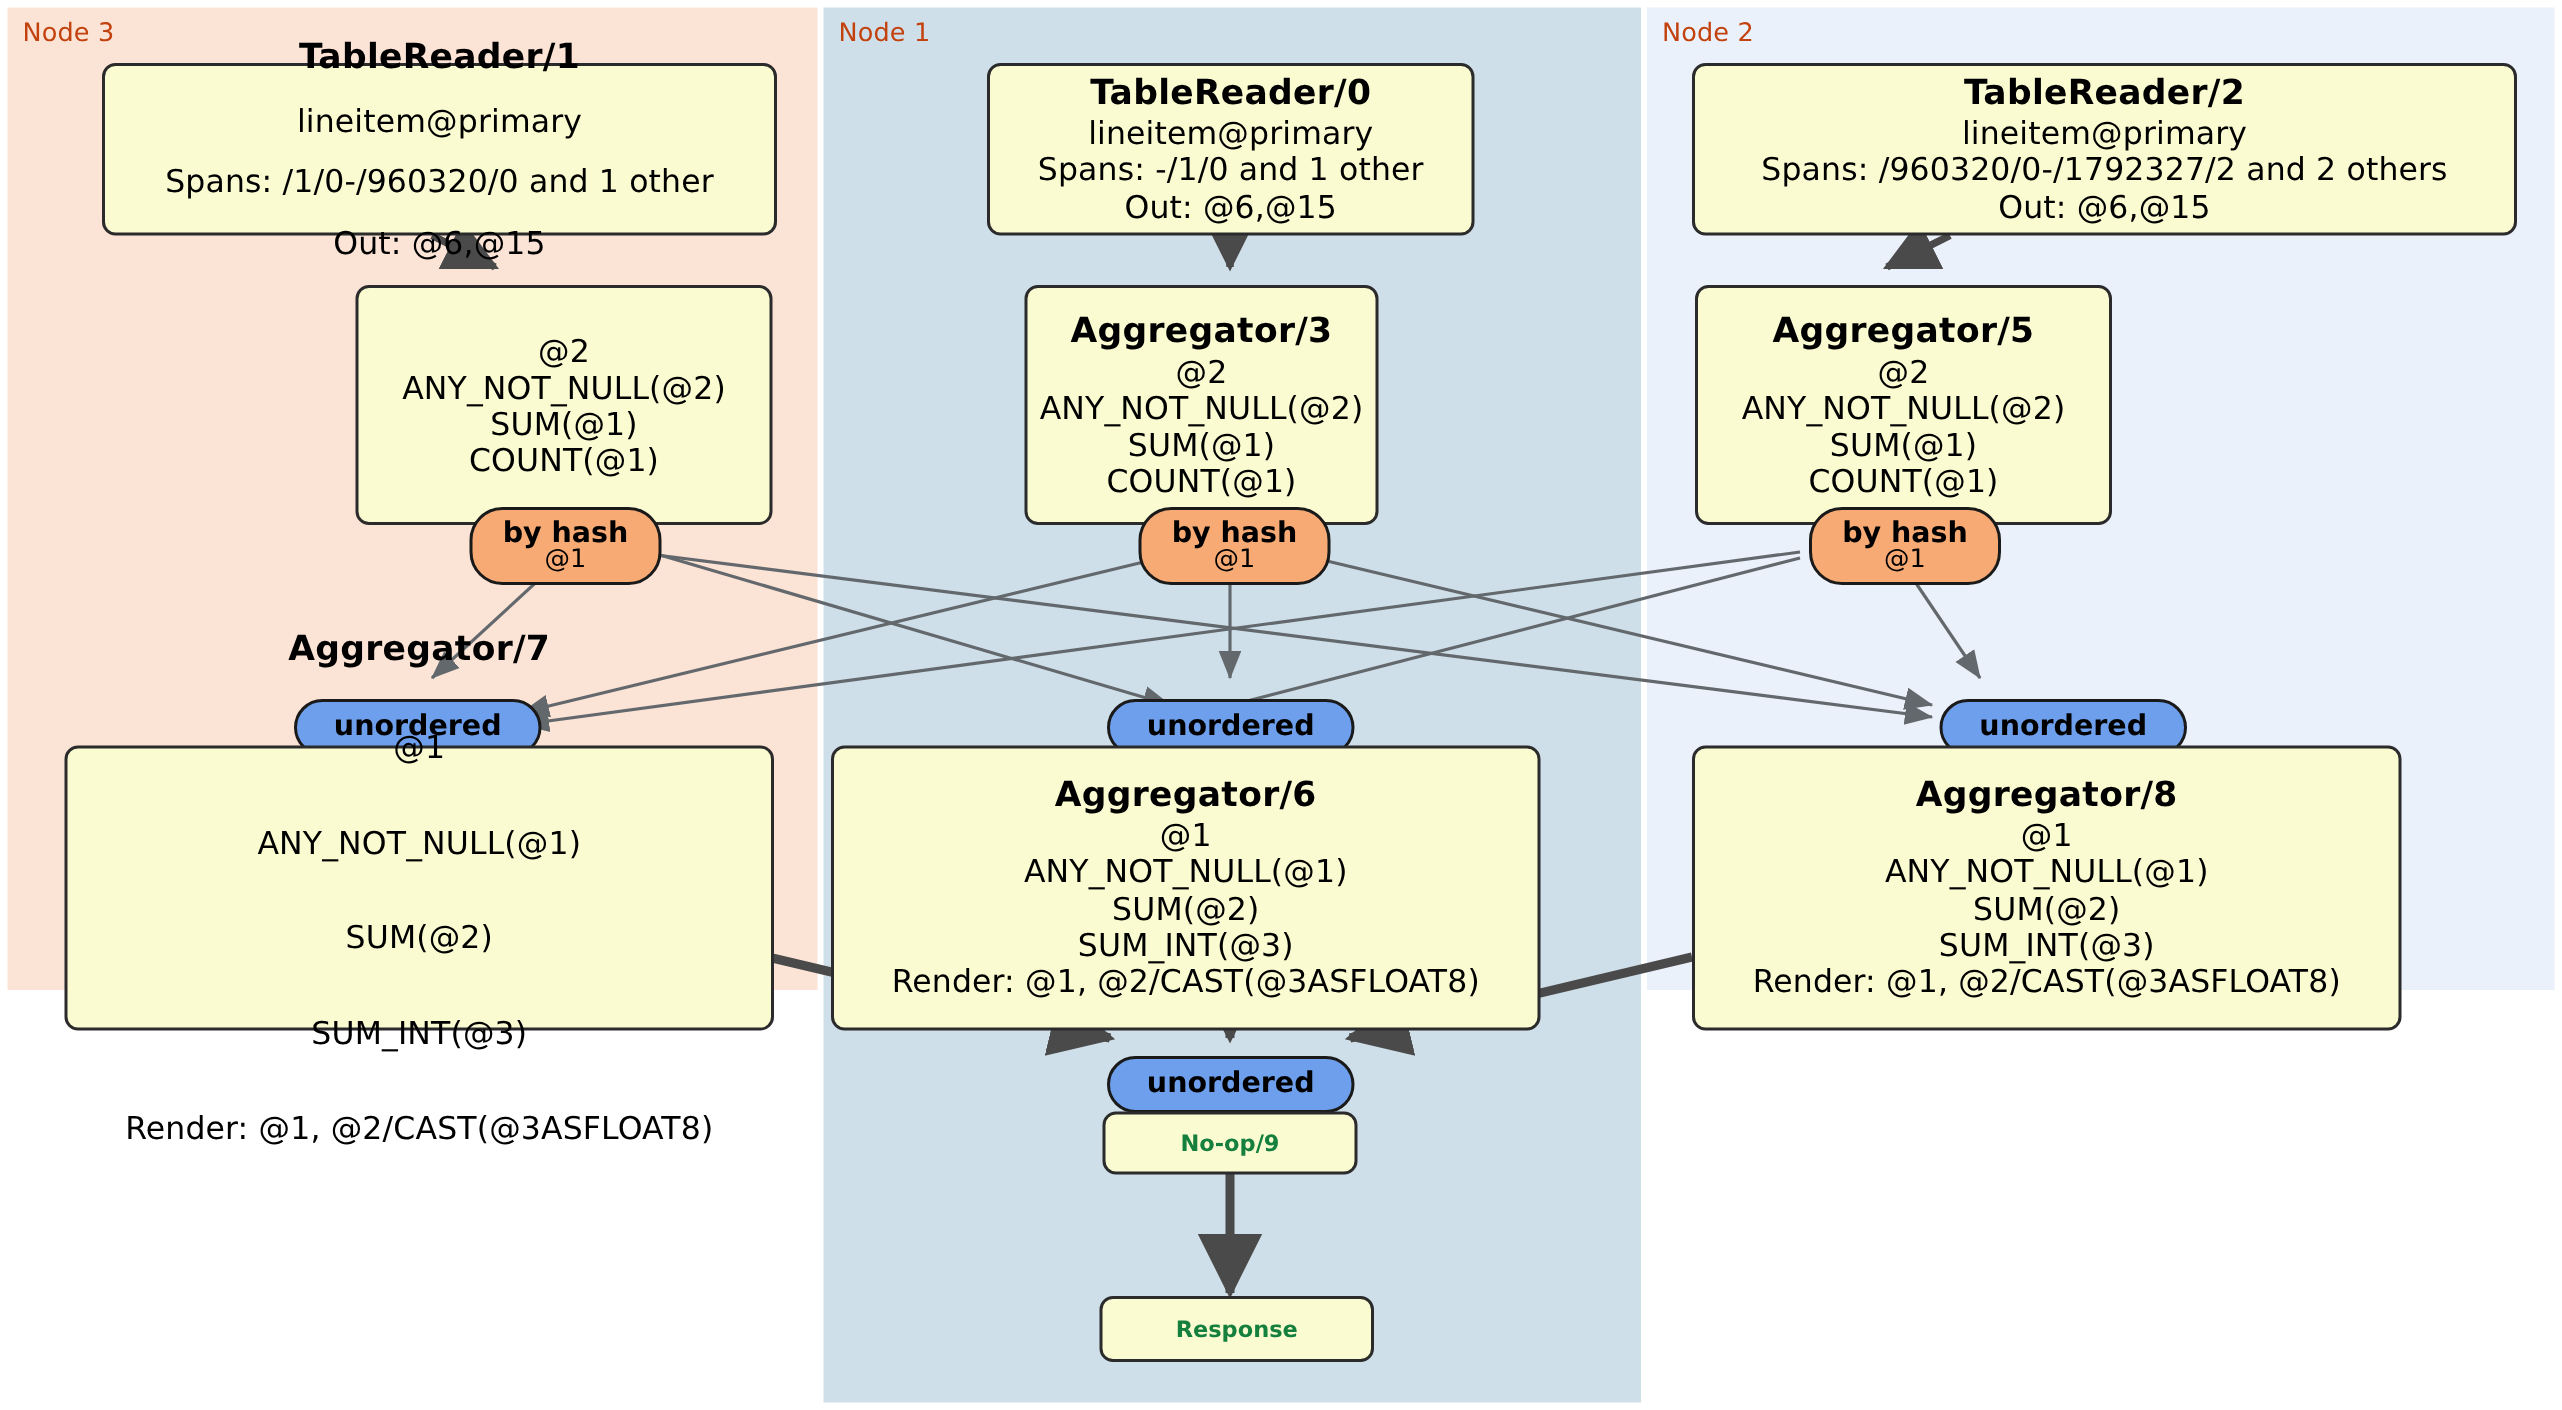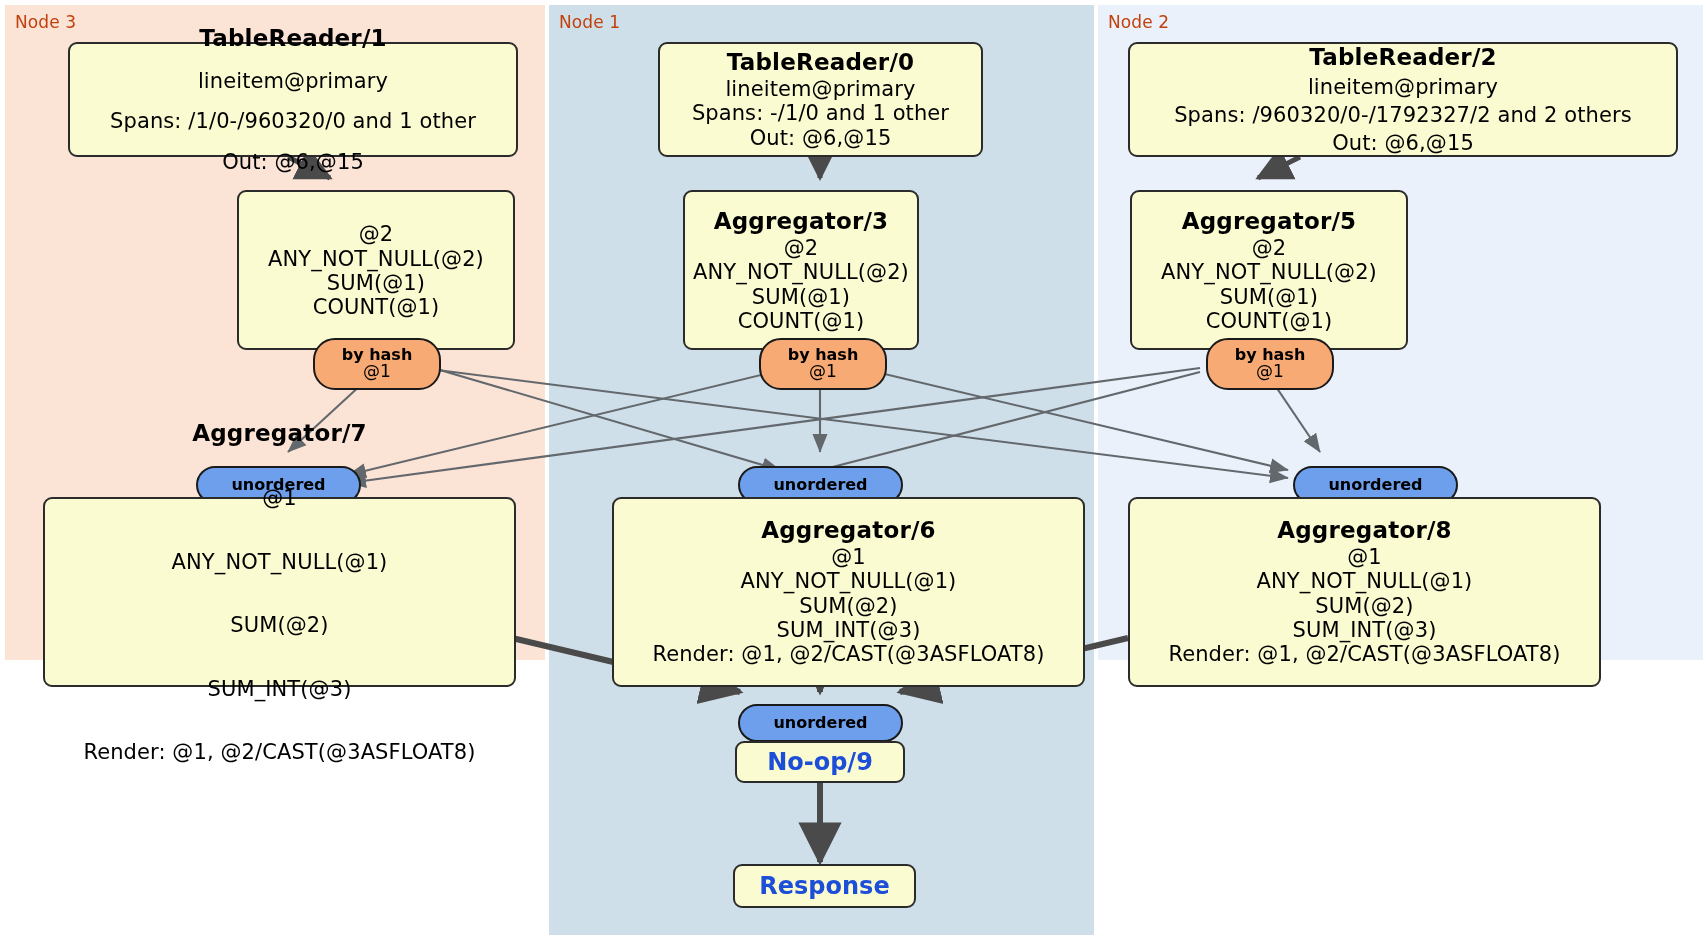--- a/index.html
+++ b/index.html
@@ -24,29 +24,29 @@
   .box{position:absolute;box-sizing:border-box;background:#fbfbd2;
        border:2px solid #2b2b2b;border-radius:9px;
        text-align:center;color:#000;line-height:1.16;
        display:flex;flex-direction:column;justify-content:center;}
   .box .ttl{font-weight:bold;font-size:23px;letter-spacing:.2px;margin-bottom:1px;}
   .box .ln{font-size:21px;letter-spacing:.1px;}
 
   .small-box{position:absolute;box-sizing:border-box;background:#fbfbd2;
        border:2px solid #2b2b2b;border-radius:9px;display:flex;
        align-items:center;justify-content:center;
-       font-weight:bold;font-size:24px;color:#1d4ed8;}
+       font-weight:bold;font-size:15px;color:#15803d;}
 
   
   .pill{position:absolute;box-sizing:border-box;border:2px solid #1a1a1a;
         border-radius:22px;display:flex;flex-direction:column;
         align-items:center;justify-content:center;line-height:1.05;}
   .pill.hash{background:#f7aa73;}
   .pill.unord{background:#6e9fec;}
-  .pill .p1{font-weight:bold;font-size:16px;color:#000;}
+  .pill .p1{font-weight:bold;font-size:19px;color:#000;}
   .pill .p2{font-size:17px;color:#000;margin-top:-1px;}
 </style>
 </head>
 <body>
 
 <div id="stage">
 
   <div class="node-panel" id="panel-node3">
     <div class="node-label">Node 3</div>
   </div>
@@ -105,21 +105,21 @@
     <div class="ln">Out: @6,@15</div>
   </div>
 
   <div class="box" style="left:658px;top:42px;width:325px;height:115px;">
     <div class="ttl">TableReader/0</div>
     <div class="ln">lineitem@primary</div>
     <div class="ln">Spans: -/1/0 and 1 other</div>
     <div class="ln">Out: @6,@15</div>
   </div>
 
-  <div class="box" style="left:1128px;top:42px;width:550px;height:115px;justify-content:space-between;">
+  <div class="box" style="left:1128px;top:42px;width:550px;height:115px;">
     <div class="ttl">TableReader/2</div>
     <div class="ln">lineitem@primary</div>
     <div class="ln">Spans: /960320/0-/1792327/2 and 2 others</div>
     <div class="ln">Out: @6,@15</div>
   </div>
 
   <div class="box" style="left:237px;top:190px;width:278px;height:160px;padding-top:2px;">
     <div class="ln">@2</div>
     <div class="ln">ANY_NOT_NULL(@2)</div>
     <div class="ln">SUM(@1)</div>
@@ -171,21 +171,21 @@
 
   <div class="box" style="left:43px;top:497px;width:473px;height:190px;gap:39px;">
     <div class="ttl">Aggregator/7</div>
     <div class="ln">@1</div>
     <div class="ln">ANY_NOT_NULL(@1)</div>
     <div class="ln">SUM(@2)</div>
     <div class="ln">SUM_INT(@3)</div>
     <div class="ln">Render: @1, @2/CAST(@3ASFLOAT8)</div>
   </div>
 
-  <div class="box" style="left:612px;top:497px;width:473px;height:190px;">
+  <div class="box" style="left:554px;top:497px;width:473px;height:190px;">
     <div class="ttl">Aggregator/6</div>
     <div class="ln">@1</div>
     <div class="ln">ANY_NOT_NULL(@1)</div>
     <div class="ln">SUM(@2)</div>
     <div class="ln">SUM_INT(@3)</div>
     <div class="ln">Render: @1, @2/CAST(@3ASFLOAT8)</div>
   </div>
 
   <div class="box" style="left:1128px;top:497px;width:473px;height:190px;">
     <div class="ttl">Aggregator/8</div>

